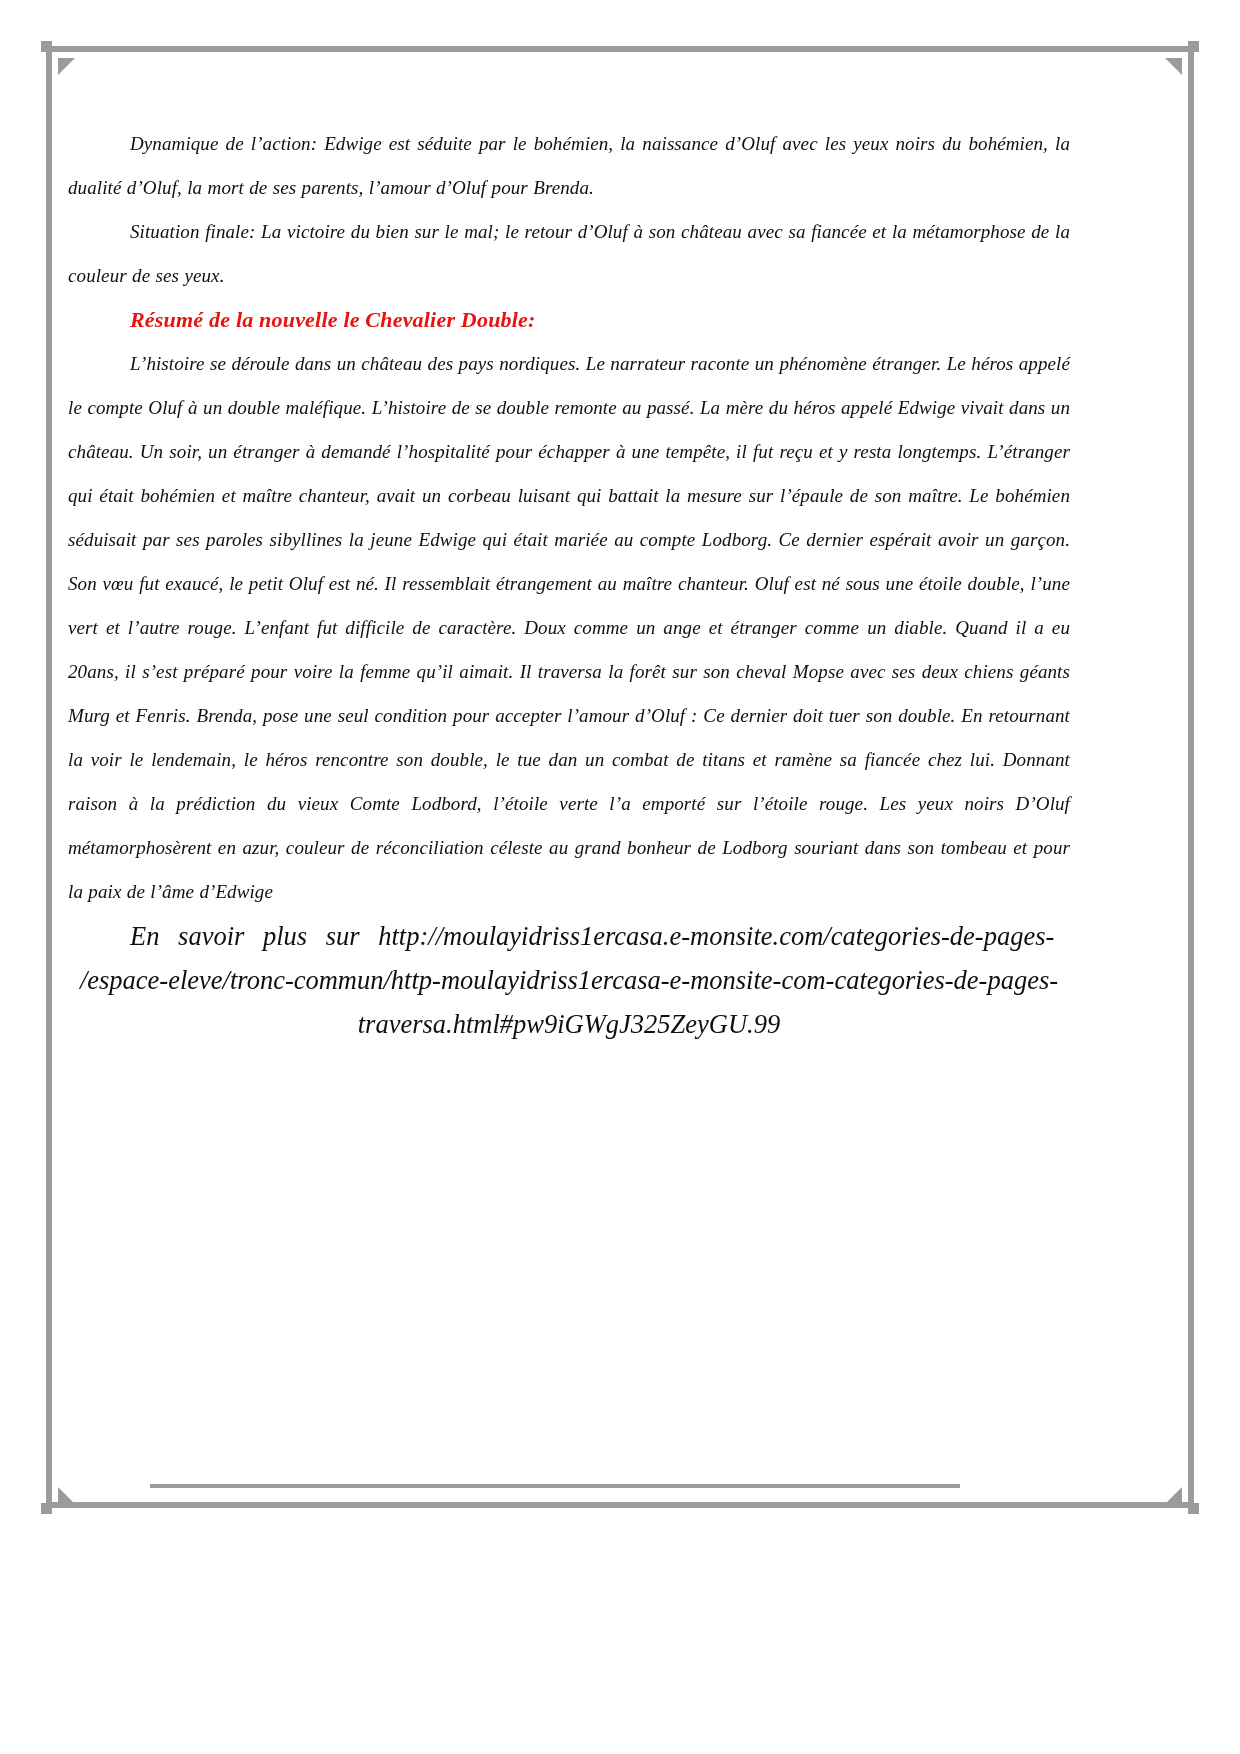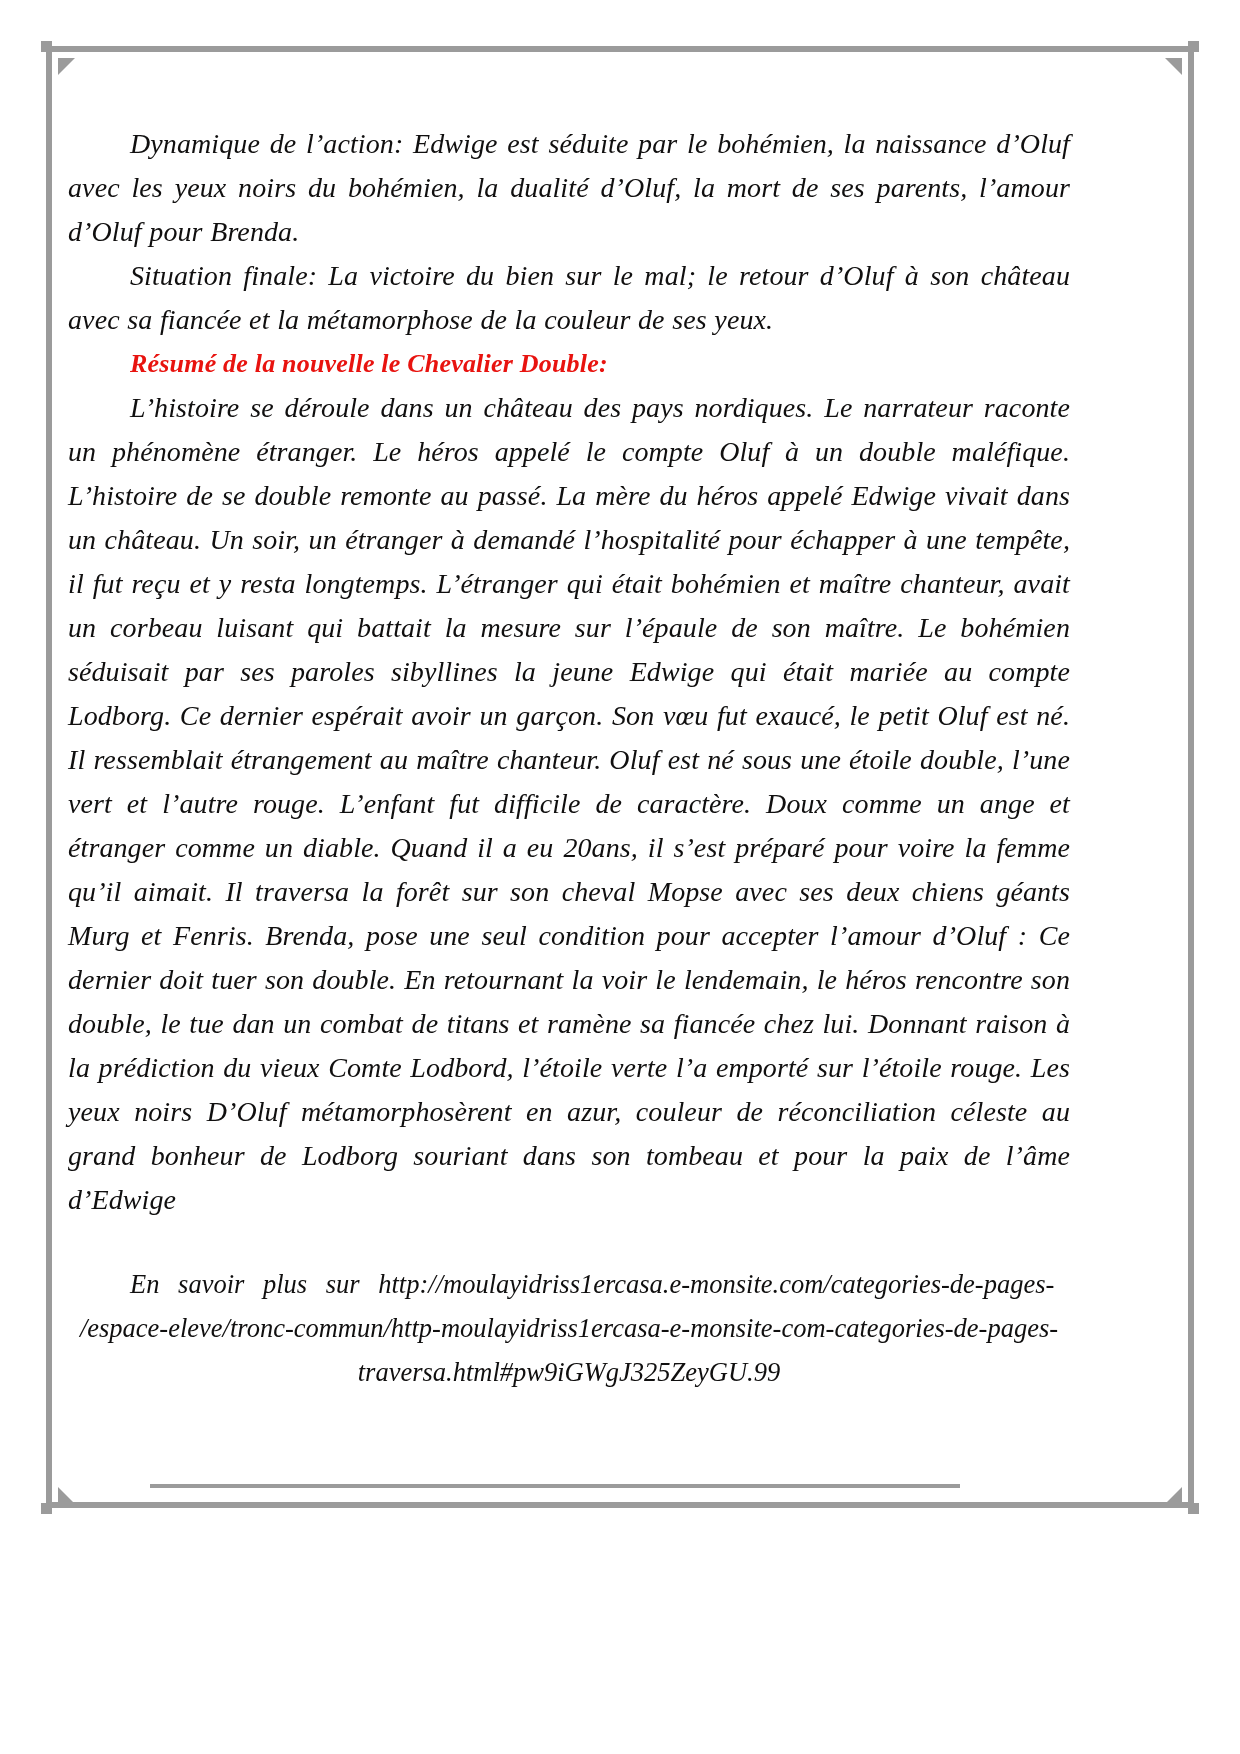--- a/index.html
+++ b/index.html
@@ -37,34 +37,34 @@
 
   
   #content{
     position:absolute;
     left:68px;top:122px;
     width:1002px;
   }
   p.para{
     margin:0;
     font-style:italic;
-    font-size:28px;
+    font-size:19px;
     line-height:44px;
     color:#100f0f;
     text-align:justify;
     text-indent:62px;
     letter-spacing:.1px;
     word-spacing:.5px;
   }
 
   h2.red-heading{
     margin:0;
     font-style:italic;
     font-weight:bold;
-    font-size:26px;
+    font-size:22px;
     line-height:44px;
     color:#e8130f;
     text-indent:62px;
     text-align:left;
     letter-spacing:.2px;
   }
 
   #url-block{margin-top:0;}
   p.url-line{
     margin:0;
@@ -72,21 +72,20 @@
     font-size:26.5px;
     line-height:44px;
     color:#100f0f;
     text-align:center;
     word-spacing:.5px;
   }
   p.url-line.first{
     text-align:justify;
     text-indent:62px;
     word-spacing:12px;
-    margin-top:40px;
   }
 
   
   #footer-rule{
     position:absolute;
     left:150px;top:1484px;
     width:810px;height:4px;
     background:#9b9b9b;
   }
 </style>

